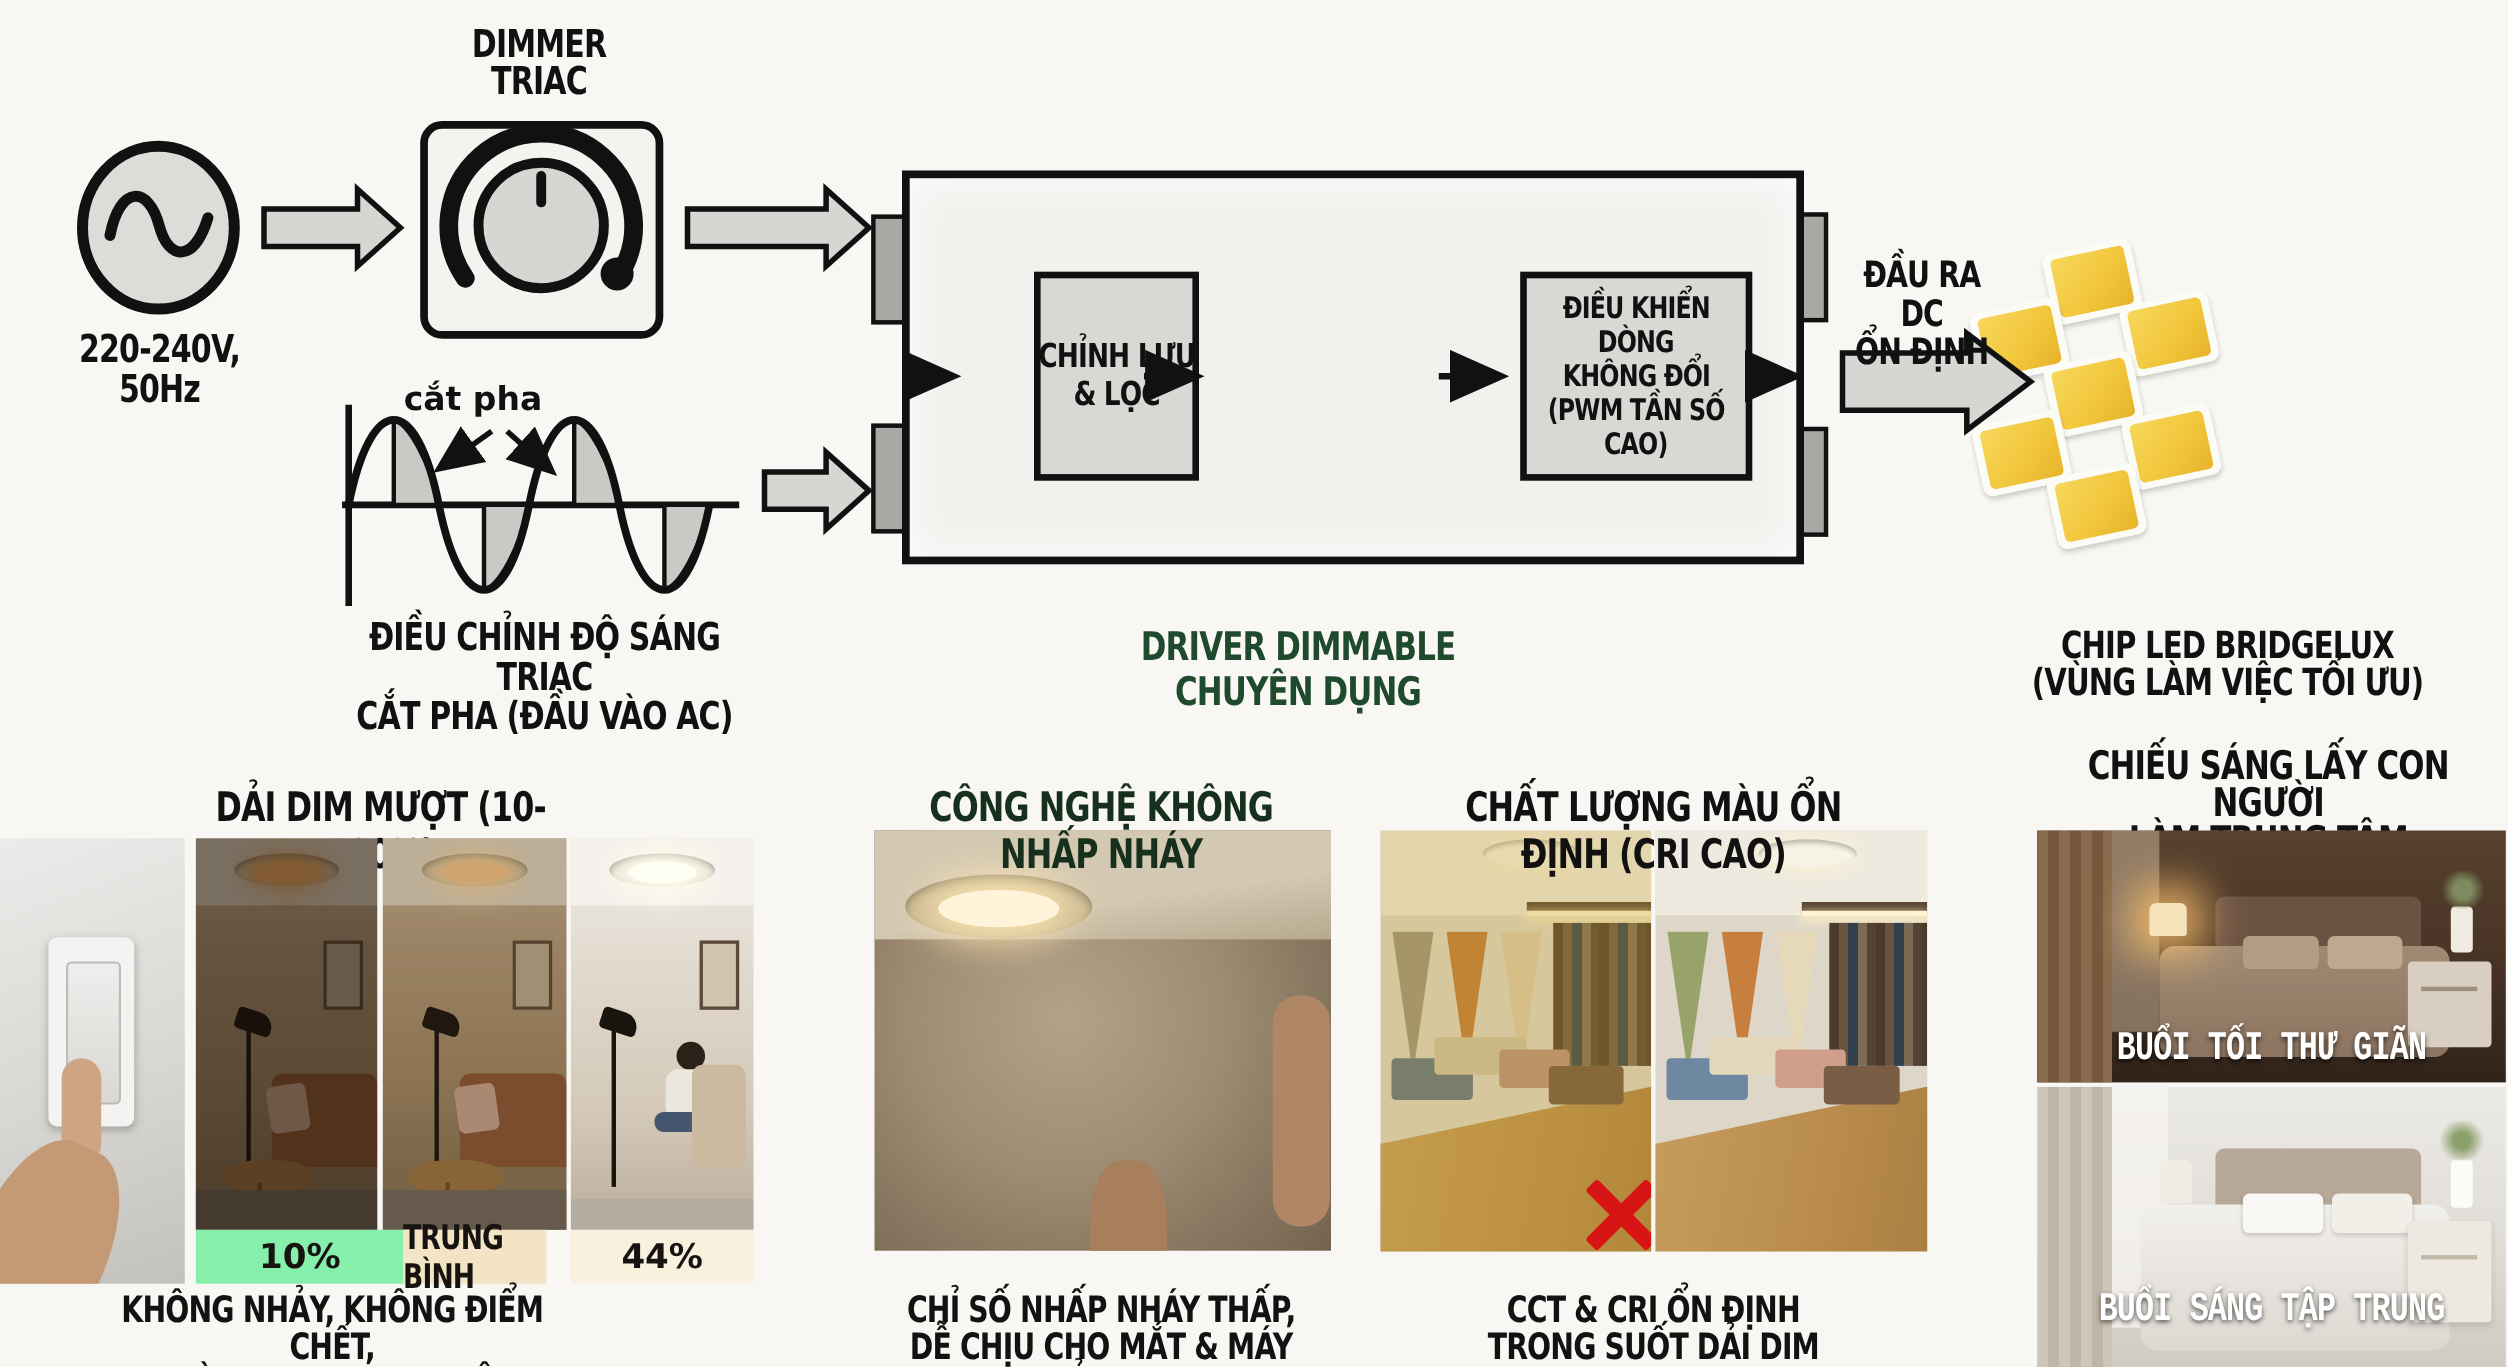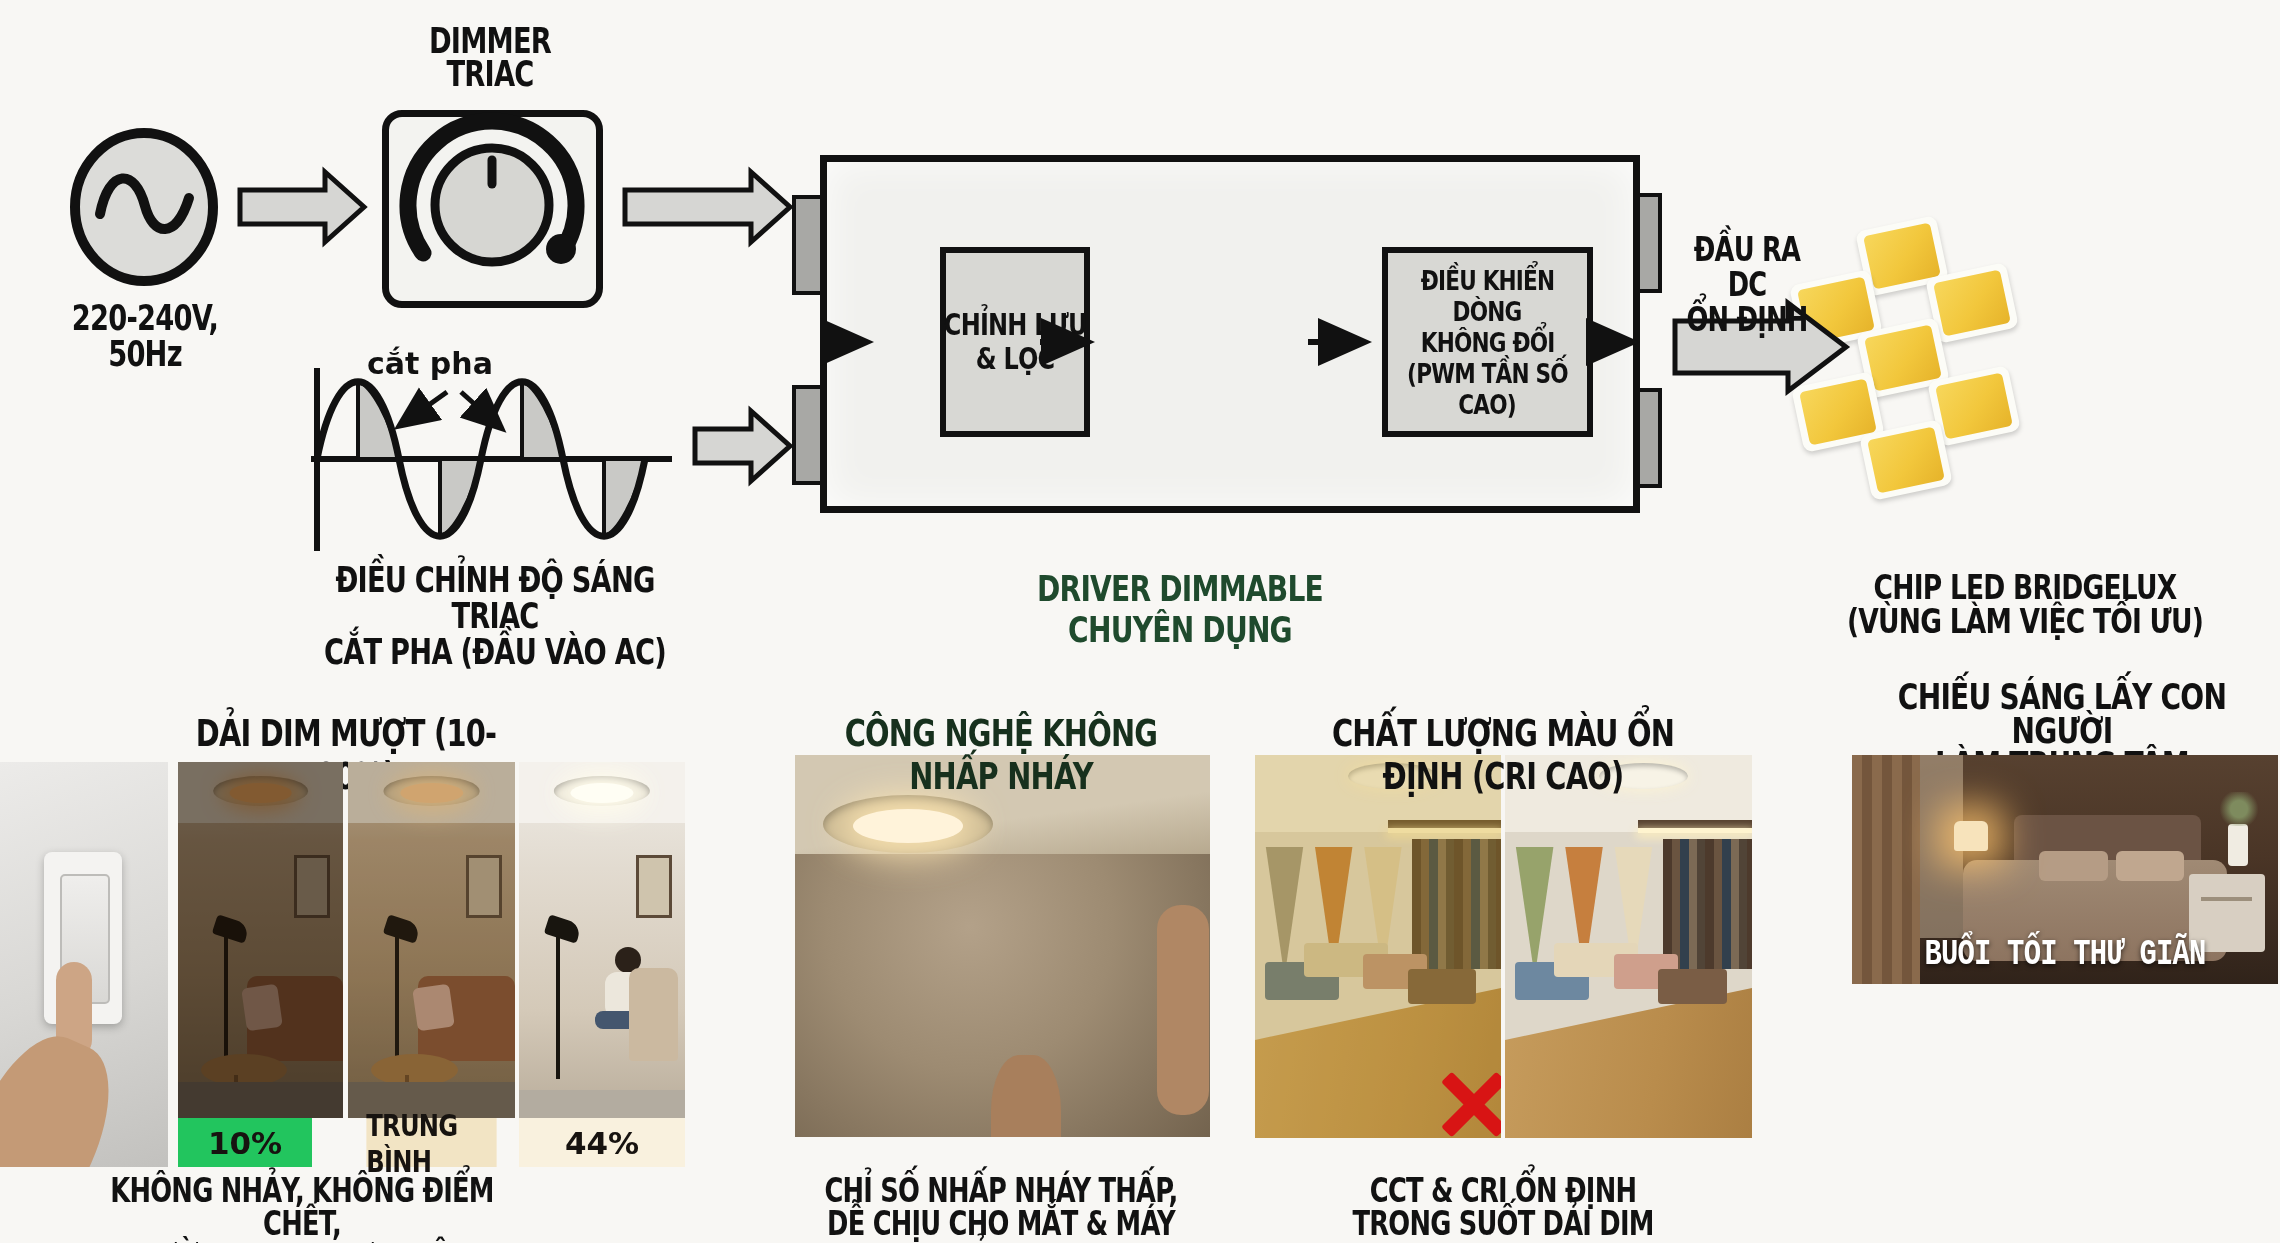--- a/index.html
+++ b/index.html
@@ -226,21 +226,21 @@
     <div class="frame" style="background:#cfc4ad;"></div>
       <div class="pole" style="left:22%;"></div>
       <div class="lhead" style="left:16%;"></div>
     <div class="skin" style="left:58%;top:52%;width:26px;height:26px;border-radius:50%;background:#2b2119;"></div>
     <div class="skin" style="left:52%;top:59%;width:56px;height:46px;border-radius:12px;background:#ece7dc;"></div>
     <div class="skin" style="left:46%;top:70%;width:70px;height:18px;border-radius:8px;background:#44566e;"></div>
     <div style="position:absolute;right:4%;top:58%;width:30%;height:26%;background:#cbb9a0;border-radius:10px 10px 4px 4px;"></div>
     <div class="rug" style="background:#b3aca0;height:8%;"></div>
   </div>
 
-  <div class="strip" style="left:178px;width:134px;background:#22c55e;">
+  <div class="strip" style="left:178px;width:189px;background:#86efac;">
     <span>10%</span>
   </div>
   <div class="strip cond" style="left:348px;width:167px;background:#f2e4c4;">
     <span>TRUNG BÌNH</span>
   </div>
   <div class="strip" style="left:519px;width:166px;background:#f9f1de;">
     <span>44%</span>
   </div>
 
   <div class="cap cond" style="left:52px;top:1174px;width:500px;">
@@ -322,14 +322,28 @@
     <div style="position:absolute;left:44%;top:42%;width:16%;height:13%;background:#b59c85;border-radius:6px;"></div>
     <div style="position:absolute;left:62%;top:42%;width:16%;height:13%;background:#c0a78f;border-radius:6px;"></div>
     <div style="position:absolute;left:24%;top:29%;width:34px;height:30px;background:#f7e3bb;border-radius:6px 6px 3px 3px;box-shadow:0 0 36px 18px rgba(255,196,110,.75);"></div>
     <div style="position:absolute;right:3%;top:52%;width:18%;height:34%;background:#d8cfc2;border-radius:4px;"></div>
     <div style="position:absolute;right:6%;top:62%;width:12%;height:4px;background:#9c8f7c;"></div>
     <div style="position:absolute;right:7%;top:30%;width:20px;height:42px;background:#f0ece2;border-radius:4px;"></div>
     <div style="position:absolute;right:4%;top:16%;width:44px;height:34px;background:radial-gradient(circle,#7e8b5e 30%,transparent 70%);"></div>
     <div class="bedroom-label cond" style="top:178px;">BUỔI TỐI THƯ GIÃN</div>
   </div>
 
+  <div class="photo" style="left:1852px;top:988px;width:426px;height:255px;background:linear-gradient(180deg,#eceae6 0%,#e0ddd7 55%,#cfcbc3 100%);">
+    <div style="position:absolute;left:0;top:0;width:16%;height:100%;background:repeating-linear-gradient(90deg,#cfc6ba 0 10px,#bfb5a8 10px 20px);"></div>
+    <div style="position:absolute;left:16%;top:0;width:12%;height:86%;background:#f6f4ef;opacity:.8;"></div>
+    <div style="position:absolute;left:38%;top:22%;width:44%;height:28%;background:#b7a897;border-radius:8px;"></div>
+    <div style="position:absolute;left:22%;top:42%;width:66%;height:52%;background:linear-gradient(180deg,#f2f0ec,#dcd8d1);border-radius:16px;"></div>
+    <div style="position:absolute;left:44%;top:38%;width:17%;height:14%;background:#faf8f4;border-radius:6px;box-shadow:0 2px 4px rgba(0,0,0,.15);"></div>
+    <div style="position:absolute;left:63%;top:38%;width:17%;height:14%;background:#f2efe9;border-radius:6px;box-shadow:0 2px 4px rgba(0,0,0,.15);"></div>
+    <div style="position:absolute;left:26%;top:26%;width:30px;height:40px;background:#efece4;border-radius:8px 8px 4px 4px;"></div>
+    <div style="position:absolute;right:3%;top:48%;width:18%;height:36%;background:#eee9e0;border-radius:4px;box-shadow:0 3px 6px rgba(0,0,0,.12);"></div>
+    <div style="position:absolute;right:6%;top:60%;width:12%;height:4px;background:#c2b8a8;"></div>
+    <div style="position:absolute;right:7%;top:26%;width:20px;height:44px;background:#fcfbf8;border-radius:4px;"></div>
+    <div style="position:absolute;right:4%;top:12%;width:46px;height:36px;background:radial-gradient(circle,#8ba06a 25%,transparent 70%);"></div>
+    <div class="bedroom-label cond" style="top:182px;">BUỔI SÁNG TẬP TRUNG</div>
+  </div>
 
 </div>
 
 </body></html>

